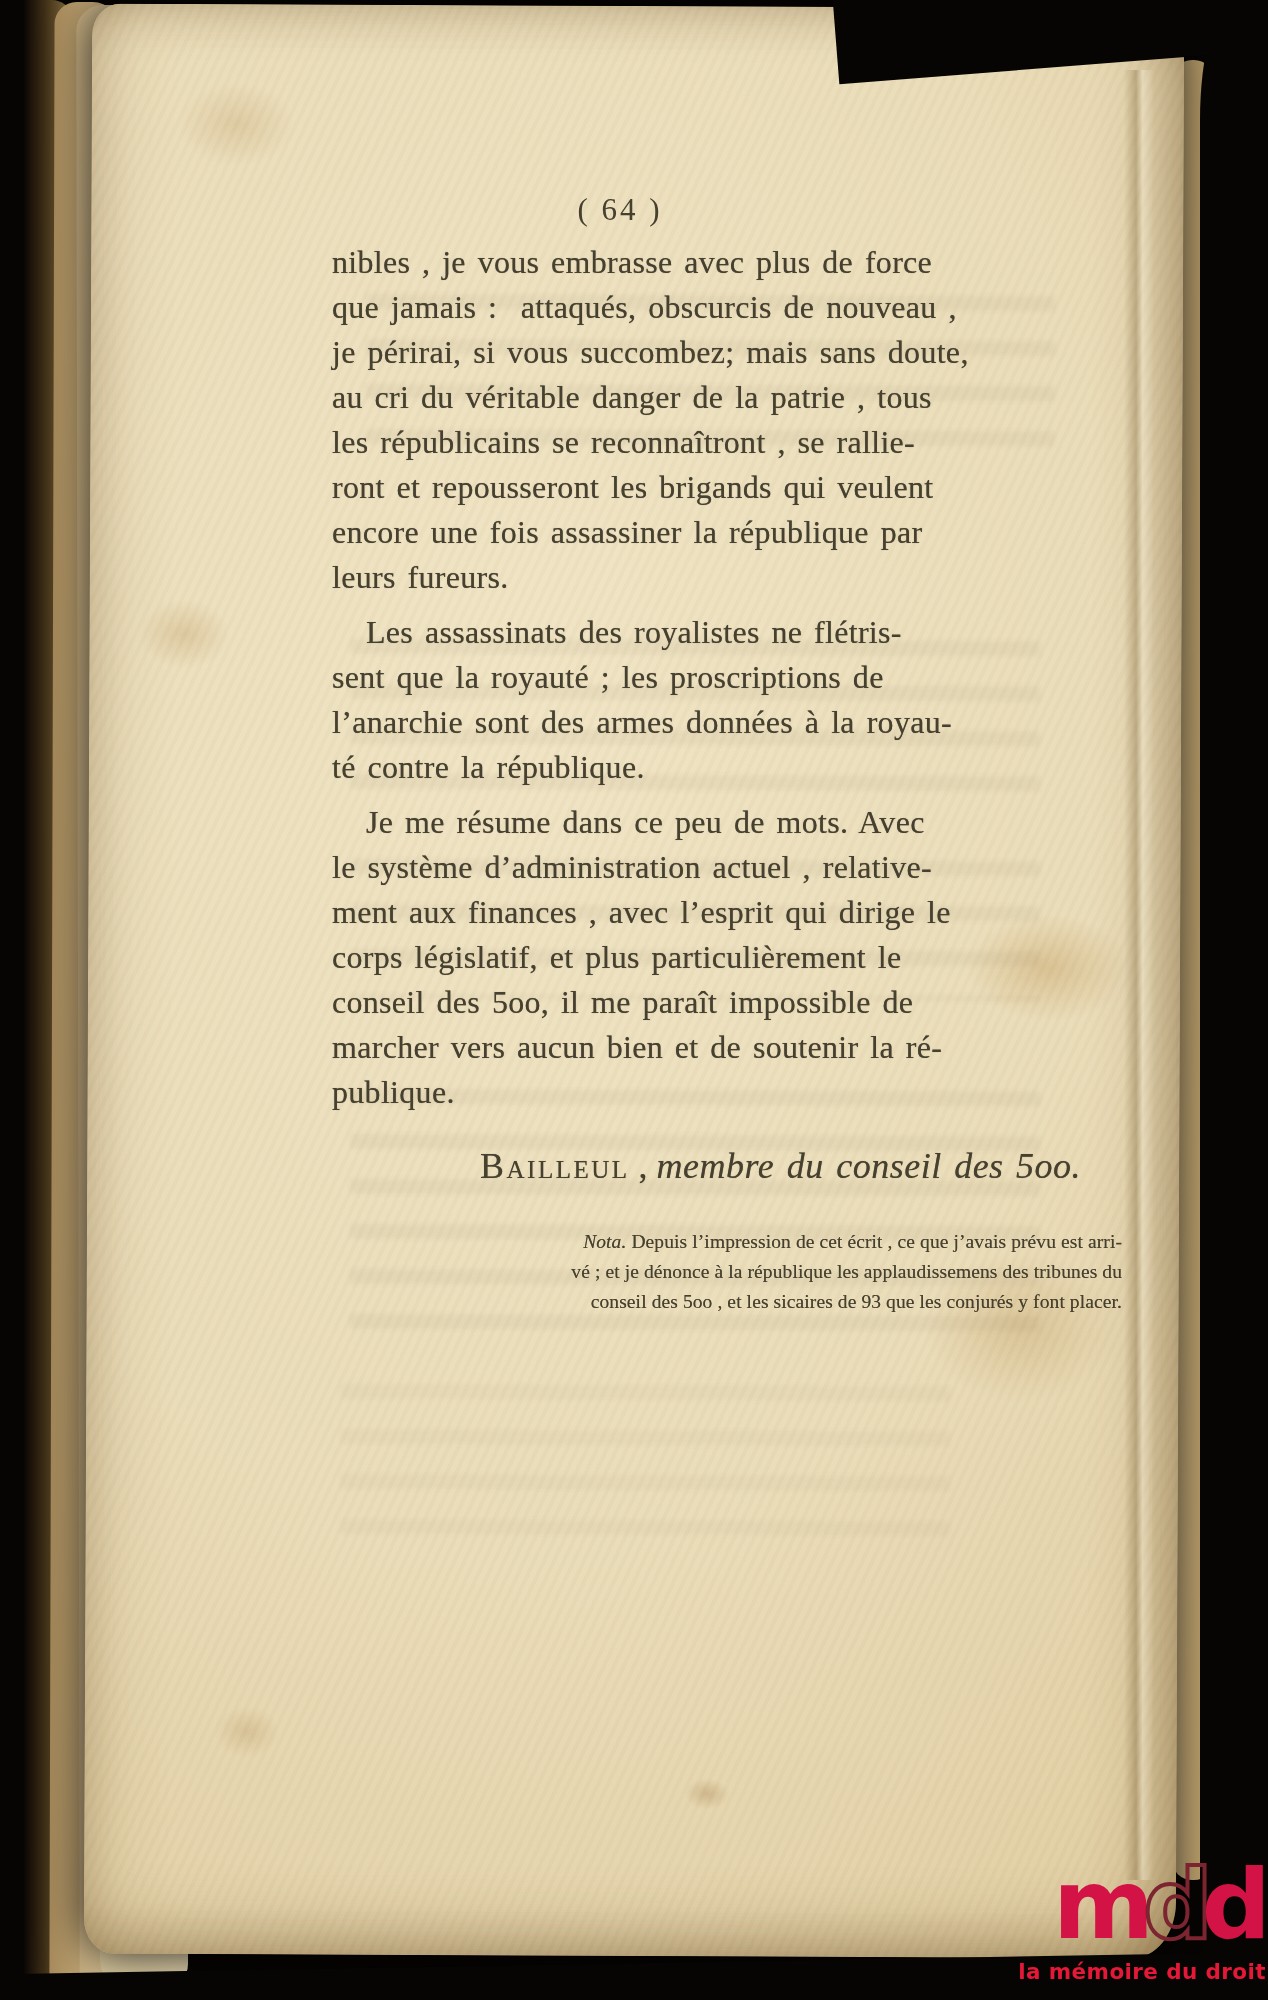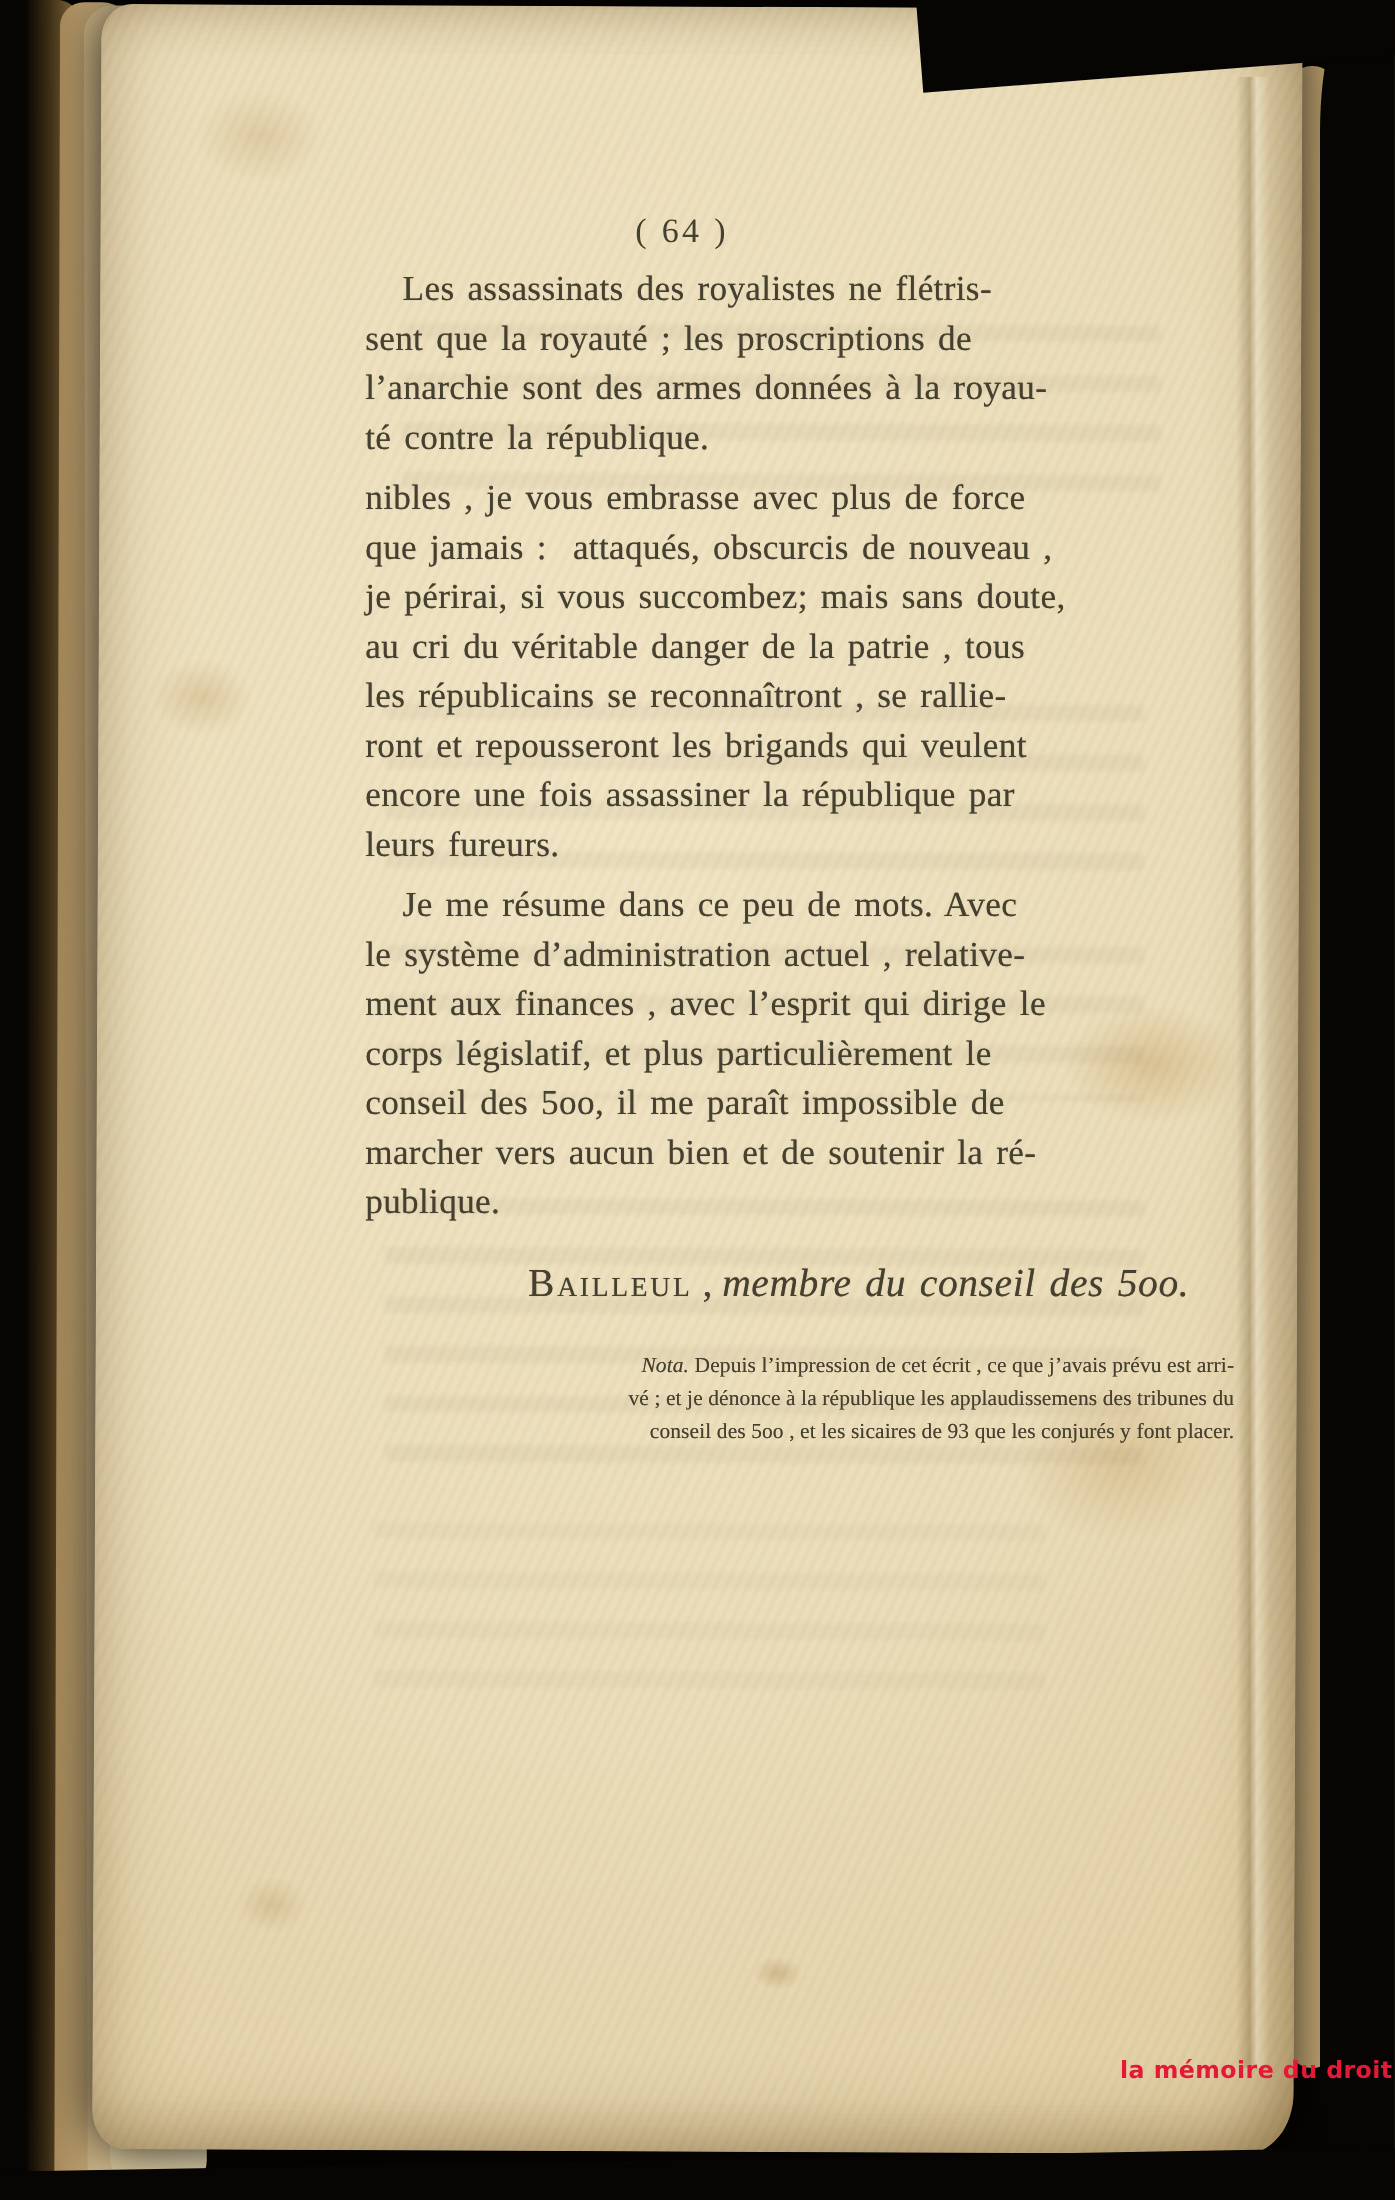--- a/index.html
+++ b/index.html
@@ -114,43 +114,44 @@
 <div class="crease"></div>
 
 <div class="right-black"></div>
 <div class="corner-tr"></div>
 <div class="bottom-black"></div>
 
 <div class="text-layer">
   <div class="page-number">( 64 )</div>
 
   <div class="body-text">
-    <p class="para indented">Les assassinats des royalistes ne flétris-
-sent que la royauté ; les proscriptions de
-l’anarchie sont des armes données à la royau-
-té contre la république.</p>
     <p class="para">nibles , je vous embrasse avec plus de force
 que jamais :  attaqués, obscurcis de nouveau ,
 je périrai, si vous succombez; mais sans doute,
 au cri du véritable danger de la patrie , tous
 les républicains se reconnaîtront , se rallie-
 ront et repousseront les brigands qui veulent
 encore une fois assassiner la république par
 leurs fureurs.</p>
+    <p class="para indented">Les assassinats des royalistes ne flétris-
+sent que la royauté ; les proscriptions de
+l’anarchie sont des armes données à la royau-
+té contre la république.</p>
     <p class="para indented">Je me résume dans ce peu de mots. Avec
 le système d’administration actuel , relative-
 ment aux finances , avec l’esprit qui dirige le
 corps législatif, et plus particulièrement le
 conseil des 5oo, il me paraît impossible de
 marcher vers aucun bien et de soutenir la ré-
 publique.</p>
 
     <p class="signature"><span class="sig-name">Bailleul</span><span> , </span><span class="sig-role">membre du conseil des 5oo.</span></p>
 
     <p class="footnote"><span class="fn-label">Nota.</span><span> Depuis l’impression de cet écrit , ce que j’avais prévu est arri-
 vé ; et je dénonce à la république les applaudissemens des tribunes du
 conseil des 5oo , et les sicaires de 93 que les conjurés y font placer.</span></p>
   </div>
 </div>
 
 <div class="logo">
+  <div class="logo-mdd"><span>m</span><span class="outline">d</span><span>d</span></div>
   <div class="logo-tag">la mémoire du droit</div>
 </div>
 
 </body></html>

